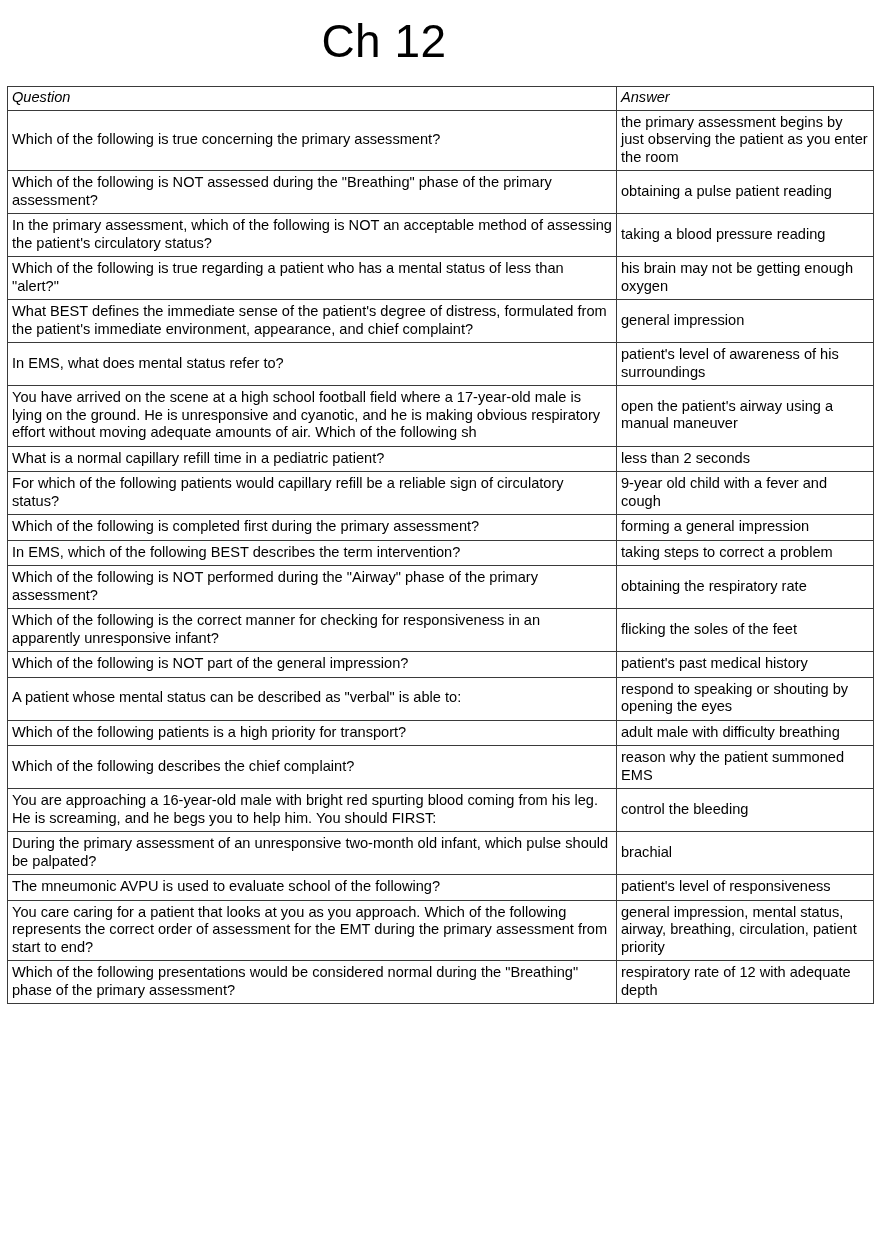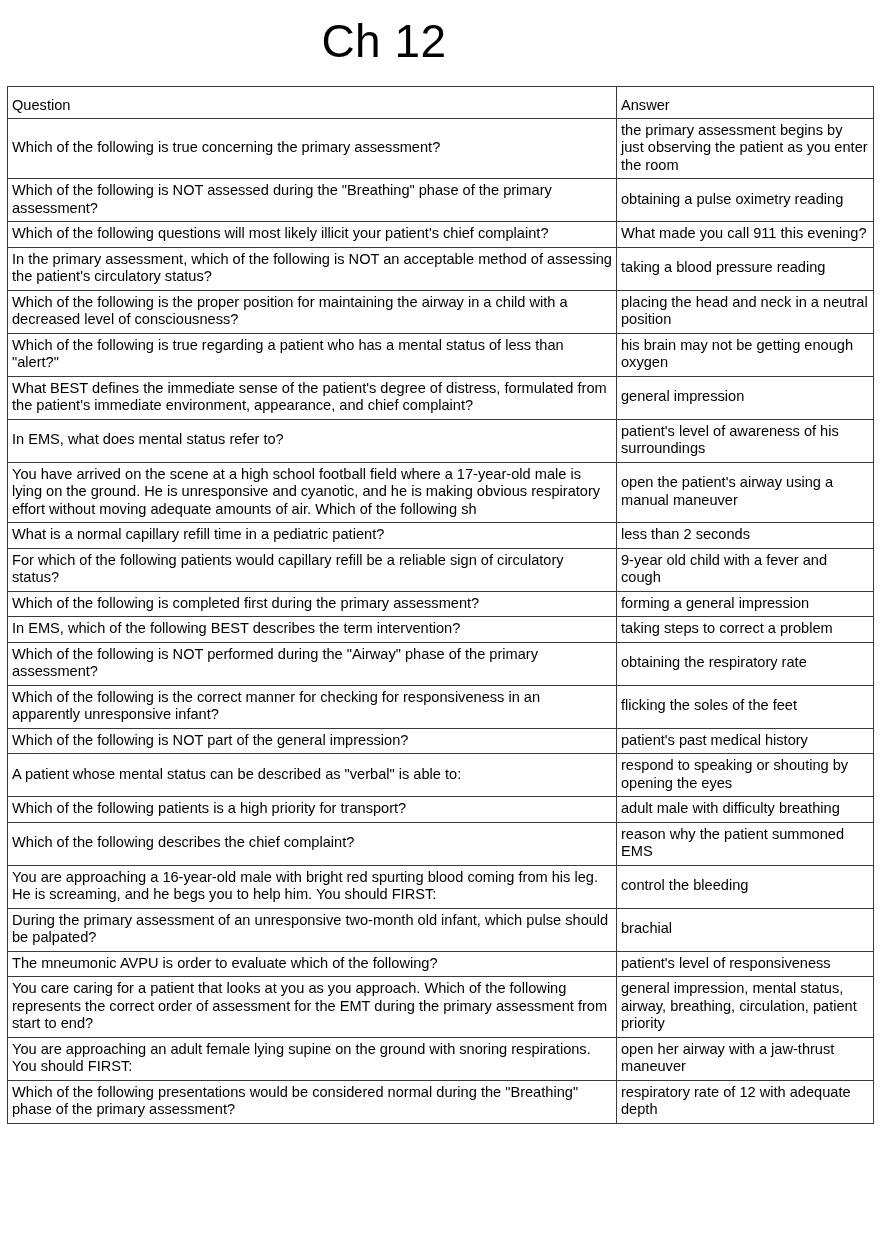--- a/index.html
+++ b/index.html
@@ -38,22 +38,23 @@
   table.qa col.c-a { width: 257px; }
   table.qa td {
     border: 1px solid #3a3a3a;
     vertical-align: middle;
     font-size: 14.6px;
     line-height: 1.2;
     padding: 3px 4px 4px 4px;
     word-wrap: break-word;
   }
   table.qa tr.head td {
-    padding-top: 10px;
+    padding-top: 2px;
     padding-bottom: 3px;
+    font-style: italic;
   }
   .cell-q { }
   .cell-a { }
 </style>
 </head>
 <body>
 
 <div class="page">
 
   <div class="doc-title">Ch 12</div>
@@ -68,33 +69,25 @@
         <td class="cell-q">Question</td>
         <td class="cell-a">Answer</td>
       </tr>
 
       <tr>
         <td class="cell-q">Which of the following is true concerning the primary assessment?</td>
         <td class="cell-a">the primary assessment begins by just observing the patient as you enter the room</td>
       </tr>
       <tr>
         <td class="cell-q">Which of the following is NOT assessed during the "Breathing" phase of the primary assessment?</td>
-        <td class="cell-a">obtaining a pulse oximetry reading</td>
-      </tr>
-      <tr>
-        <td class="cell-q">Which of the following questions will most likely illicit your patient's chief complaint?</td>
-        <td class="cell-a">What made you call 911 this evening?</td>
+        <td class="cell-a">obtaining a pulse patient reading</td>
       </tr>
       <tr>
         <td class="cell-q">In the primary assessment, which of the following is NOT an acceptable method of assessing the patient's circulatory status?</td>
         <td class="cell-a">taking a blood pressure reading</td>
-      </tr>
-      <tr>
-        <td class="cell-q">Which of the following is the proper position for maintaining the airway in a child with a decreased level of consciousness?</td>
-        <td class="cell-a">placing the head and neck in a neutral position</td>
       </tr>
       <tr>
         <td class="cell-q">Which of the following is true regarding a patient who has a mental status of less than "alert?"</td>
         <td class="cell-a">his brain may not be getting enough oxygen</td>
       </tr>
       <tr>
         <td class="cell-q">What BEST defines the immediate sense of the patient's degree of distress, formulated from the patient's immediate environment, appearance, and chief complaint?</td>
         <td class="cell-a">general impression</td>
       </tr>
       <tr>
@@ -147,30 +140,26 @@
       </tr>
       <tr>
         <td class="cell-q">You are approaching a 16-year-old male with bright red spurting blood coming from his leg. He is screaming, and he begs you to help him. You should FIRST:</td>
         <td class="cell-a">control the bleeding</td>
       </tr>
       <tr>
         <td class="cell-q">During the primary assessment of an unresponsive two-month old infant, which pulse should be palpated?</td>
         <td class="cell-a">brachial</td>
       </tr>
       <tr>
-        <td class="cell-q">The mneumonic AVPU is order to evaluate which of the following?</td>
+        <td class="cell-q">The mneumonic AVPU is used to evaluate school of the following?</td>
         <td class="cell-a">patient's level of responsiveness</td>
       </tr>
       <tr>
         <td class="cell-q">You care caring for a patient that looks at you as you approach. Which of the following represents the correct order of assessment for the EMT during the primary assessment from start to end?</td>
         <td class="cell-a">general impression, mental status, airway, breathing, circulation, patient priority</td>
-      </tr>
-      <tr>
-        <td class="cell-q">You are approaching an adult female lying supine on the ground with snoring respirations. You should FIRST:</td>
-        <td class="cell-a">open her airway with a jaw-thrust maneuver</td>
       </tr>
       <tr>
         <td class="cell-q">Which of the following presentations would be considered normal during the "Breathing" phase of the primary assessment?</td>
         <td class="cell-a">respiratory rate of 12 with adequate depth</td>
       </tr>
     </tbody>
   </table>
 
 </div>
 

